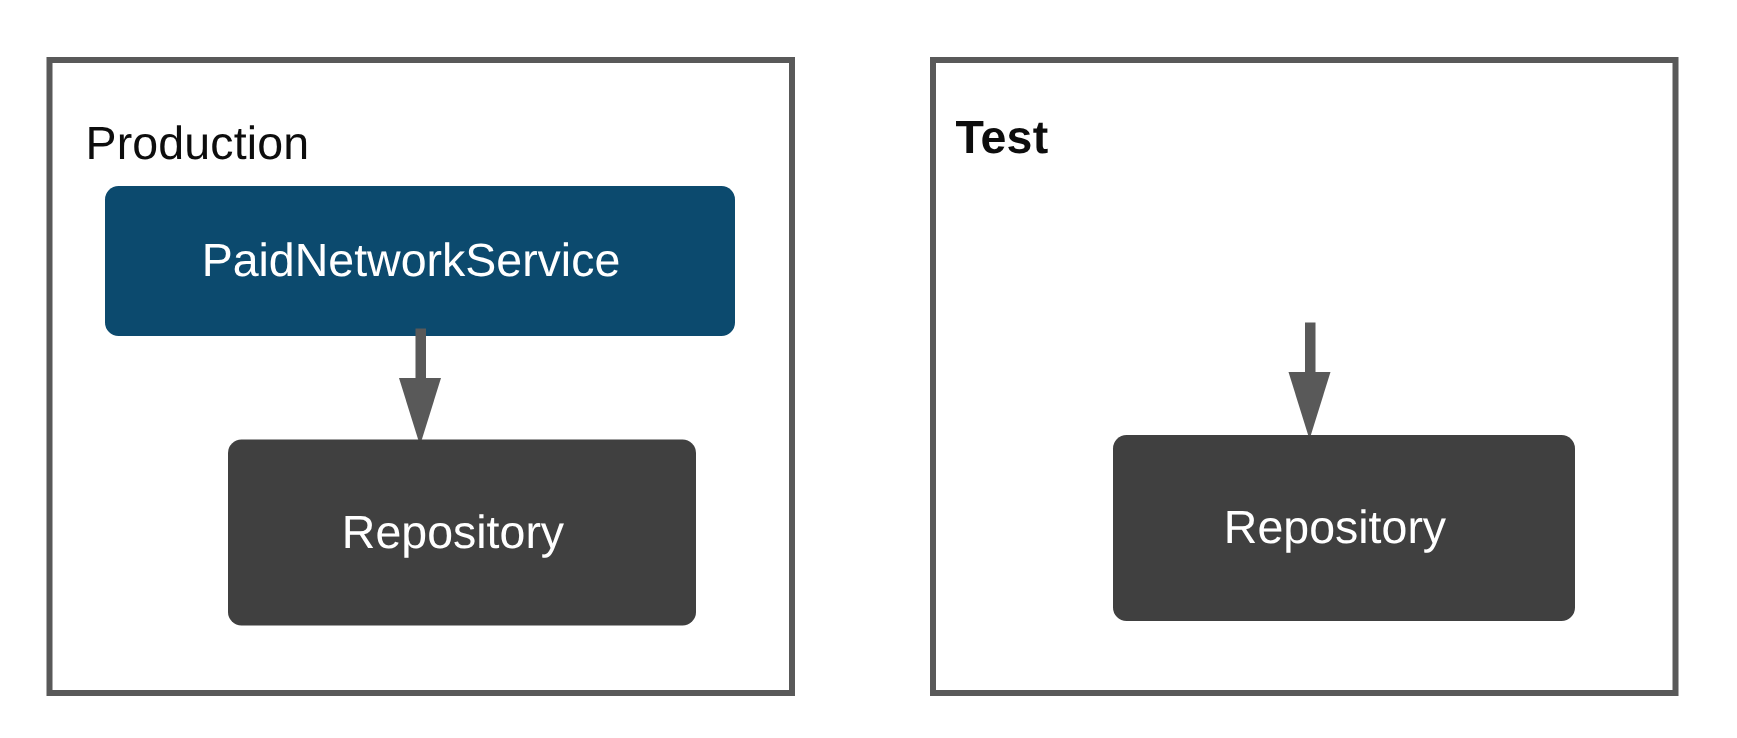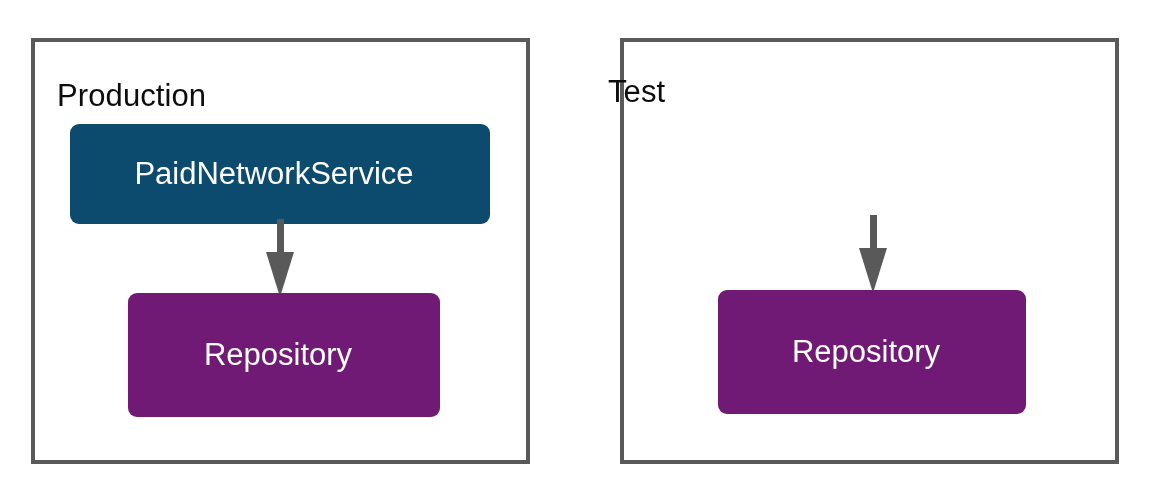--- a/index.html
+++ b/index.html
@@ -45,21 +45,21 @@
   .env-title {
     position: absolute;
     color: #0d0d0d;
     font-size: 31px;
     line-height: 34px;
     letter-spacing: 0.1px;
     white-space: nowrap;
     font-weight: 400;
   }
   .env-title.production { left: 57px;  top: 79px; }
-  .env-title.test       { left: 608px; top: 75px; }
+  .env-title.test       { left: 637px; top: 75px; font-weight: bold; }
 
   
   .node {
     position: absolute;
     box-sizing: border-box;
     display: flex;
     align-items: center;
     justify-content: center;
     white-space: nowrap;
   }
@@ -78,25 +78,26 @@
   }
   .node-service.test {
     left: 663px;
     top: 120px;
     width: 420px;
     height: 100px;
   }
 
   
   .node-repository {
-    background: #701a75;
+    background: #404040;
     border-radius: 9px;
     color: #ffffff;
     font-size: 31px;
     line-height: 34px;
+    margin-left: 24px;
   }
   .node-repository.production {
     left: 128px;
     top: 293px;
     width: 312px;
     height: 124px;
   }
   .node-repository.test {
     left: 718px;
     top: 290px;

